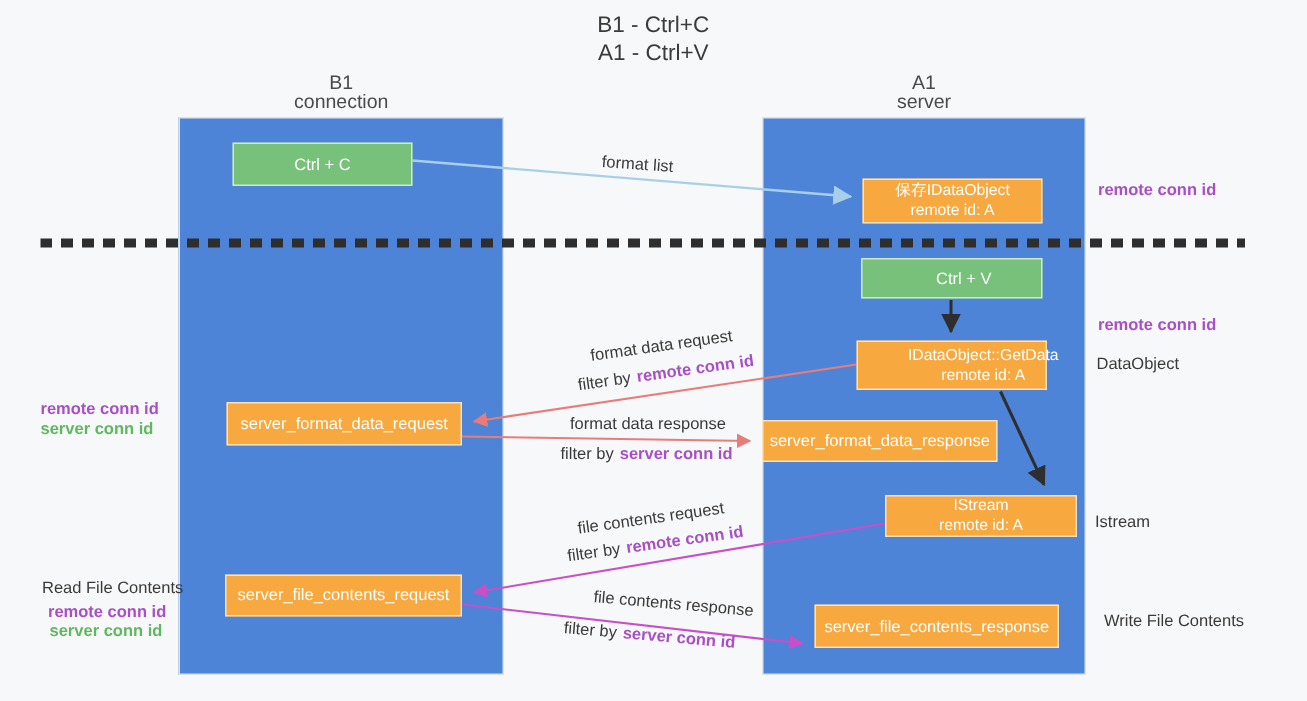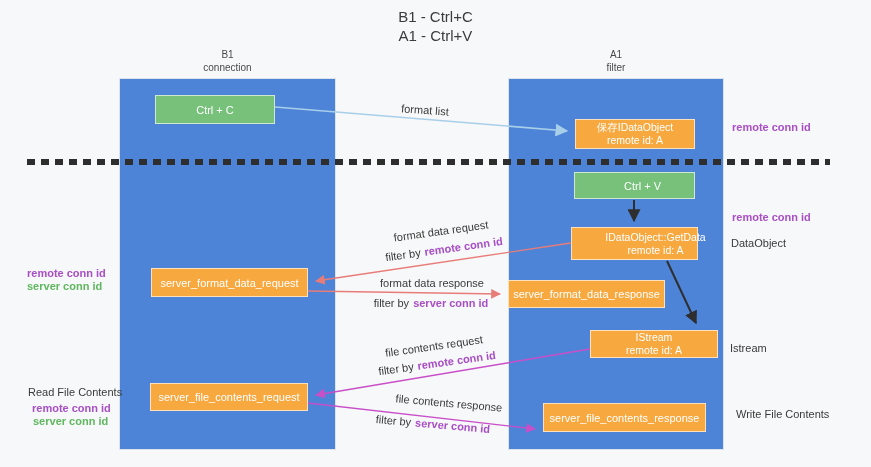--- a/index.html
+++ b/index.html
@@ -13,21 +13,21 @@
     --arrow-magenta:#c94fc9;
     --arrow-black:#2e2e2e;
     --bg:#f7f8f9;
     --ink:#3b3b3b;
   }
   html,body{margin:0;padding:0;}
   body{font-family:"Liberation Sans","DejaVu Sans",sans-serif;background:var(--bg);}
   .stage{position:relative;width:871px;height:467px;background:var(--bg);overflow:hidden;}
   .abs{position:absolute;}
   .title{left:0;top:7px;width:871px;text-align:center;font-size:15px;line-height:19px;color:var(--ink);}
-  .col-header{top:48px;text-align:center;font-size:10px;line-height:13px;color:#4a4a4a;}
+  .col-header{top:48px;text-align:center;font-size:13px;line-height:13px;color:#4a4a4a;}
   .lifeline{top:78px;height:372px;background:var(--column-blue);border:1px solid #dde3ea;box-sizing:border-box;}
   .dashline{left:27px;top:159px;width:803px;height:6px;
     background:repeating-linear-gradient(90deg,var(--arrow-black) 0 8px,transparent 8px 14px);}
   .box{display:flex;flex-direction:column;align-items:center;justify-content:center;
     color:#fff;text-align:center;box-sizing:border-box;border:1px solid rgba(255,255,255,0.65);}
   .box .l1,.box .l2{font-size:10.5px;line-height:13px;}
   .box.single{font-size:11px;}
   .green{background:var(--box-green);}
   .orange{background:var(--box-orange);}
   .arrow-label{font-size:11px;color:#3a3a3a;white-space:nowrap;transform-origin:center;}
@@ -60,21 +60,21 @@
     <div>B1 - Ctrl+C</div>
     <div>A1 - Ctrl+V</div>
   </div>
 
   <div class="abs col-header" style="left:119px;width:217px;">
     <div>B1</div>
     <div>connection</div>
   </div>
   <div class="abs col-header" style="left:508px;width:216px;text-align:center;">
     <div>A1</div>
-    <div>filter</div>
+    <div>server</div>
   </div>
 
   <div class="abs lifeline" style="left:119px;width:217px;"></div>
   <div class="abs lifeline" style="left:508px;width:216px;"></div>
 
   <div class="abs dashline"></div>
 
   <svg class="arrows" width="871" height="467">
     <defs>
       <marker id="mB" viewBox="0 0 10 10" refX="9" refY="5" markerWidth="8" markerHeight="8" orient="auto-start-reverse">

